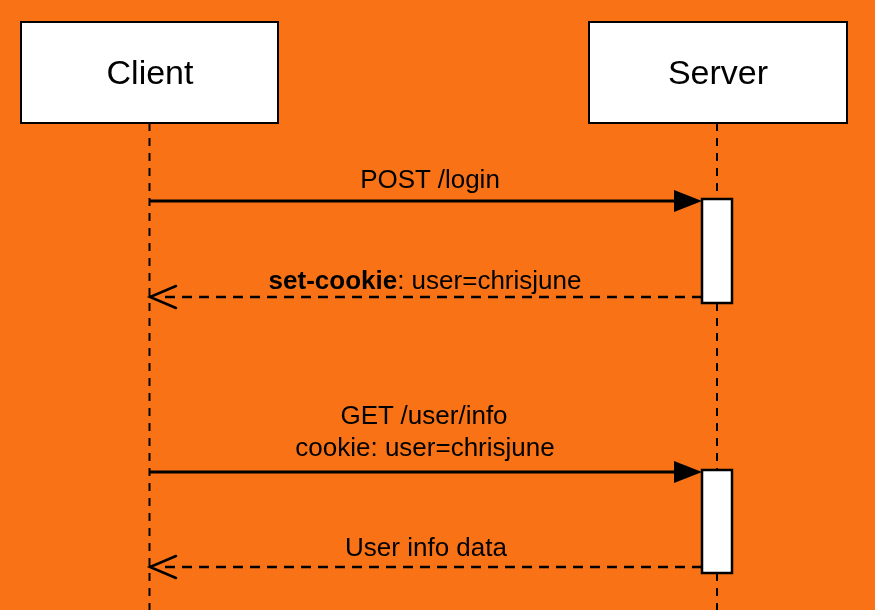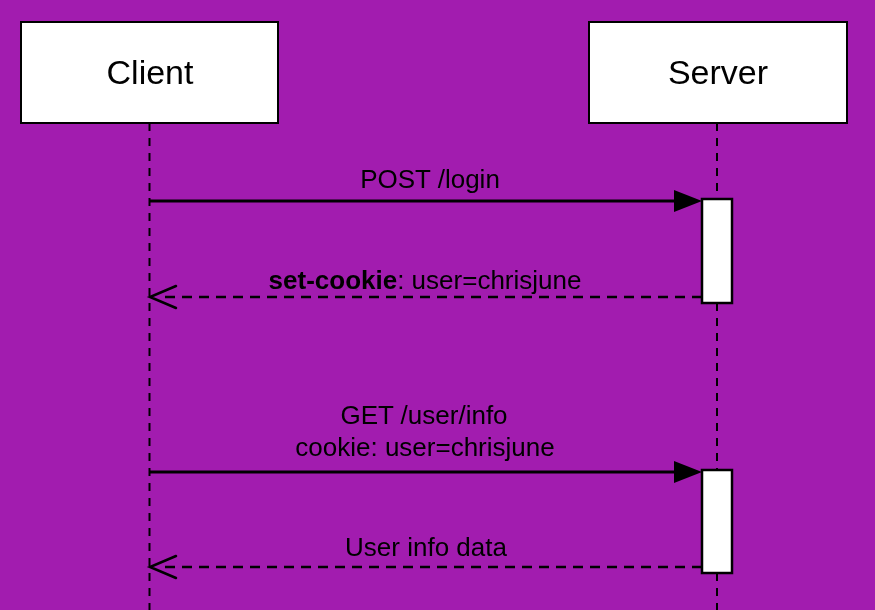--- a/index.html
+++ b/index.html
@@ -4,21 +4,21 @@
 <style>
   html, body {
     margin: 0;
     padding: 0;
     background: #ffffff;
   }
   .canvas {
     position: relative;
     width: 875px;
     height: 610px;
-    background: #a21caf;
+    background: #f97316;
     overflow: hidden;
   }
   svg { display: block; }
   .box {
     fill: #ffffff;
     stroke: #000000;
     stroke-width: 2;
   }
   .activation {
     fill: #ffffff;

